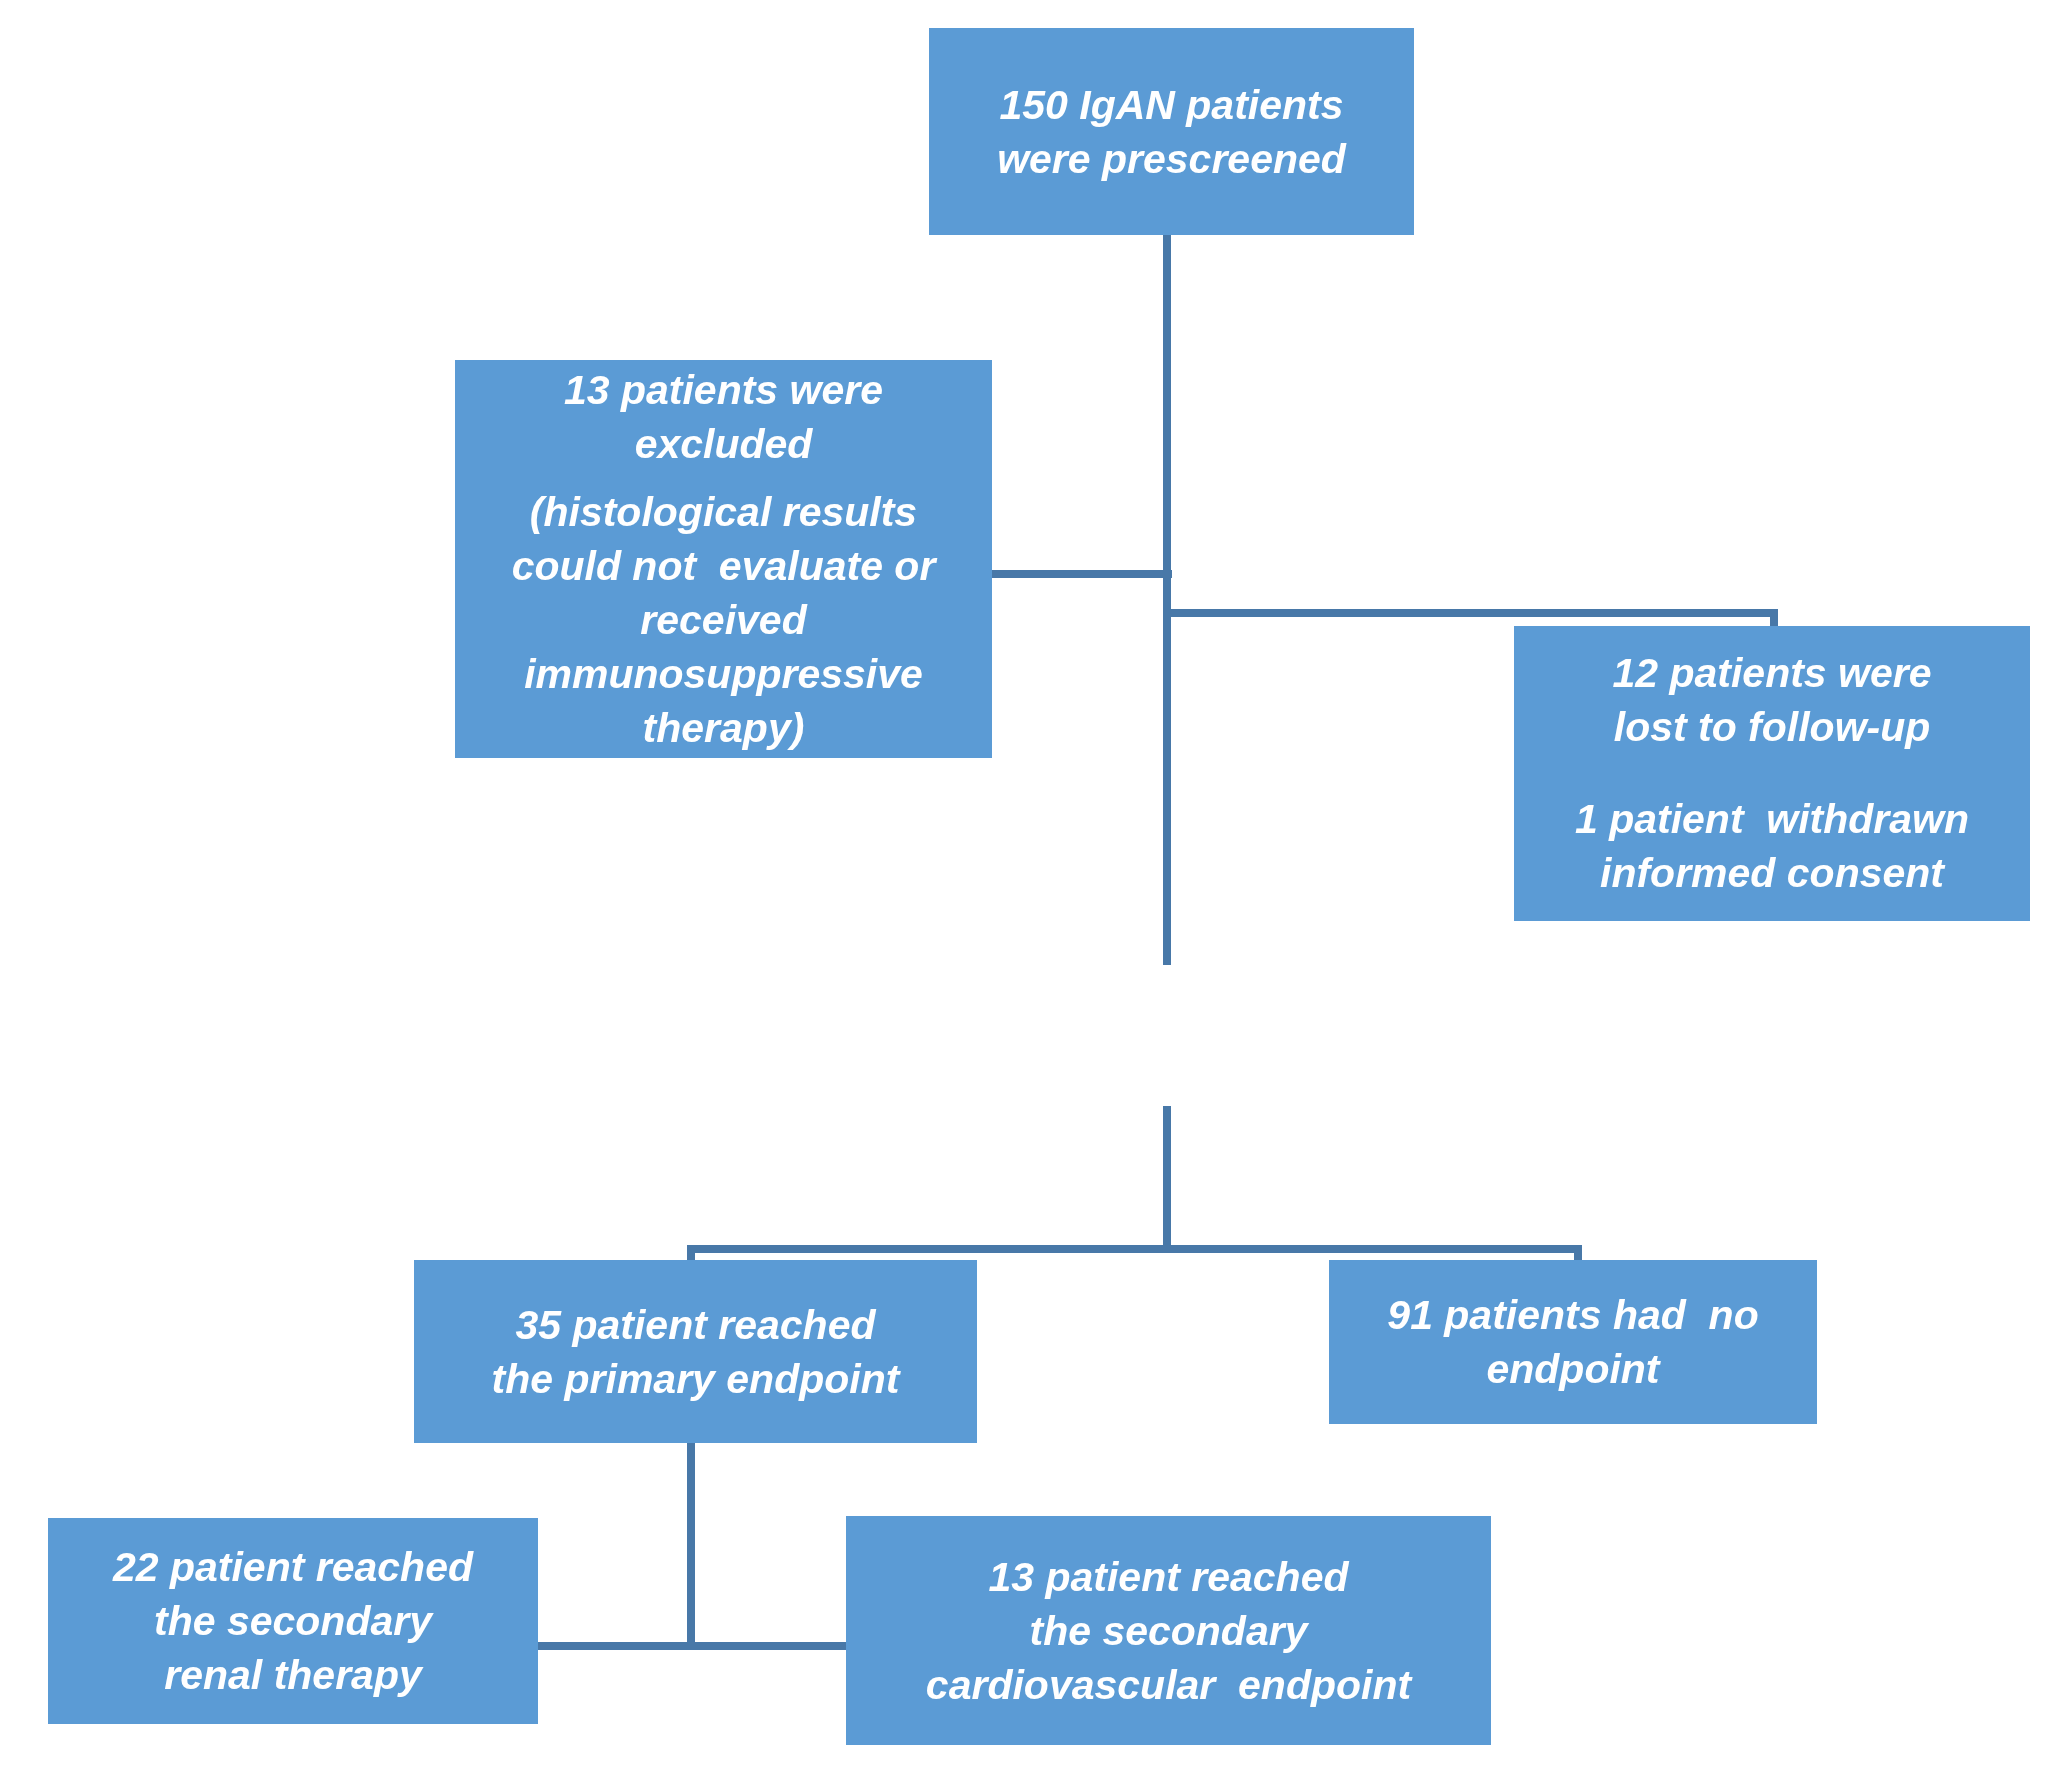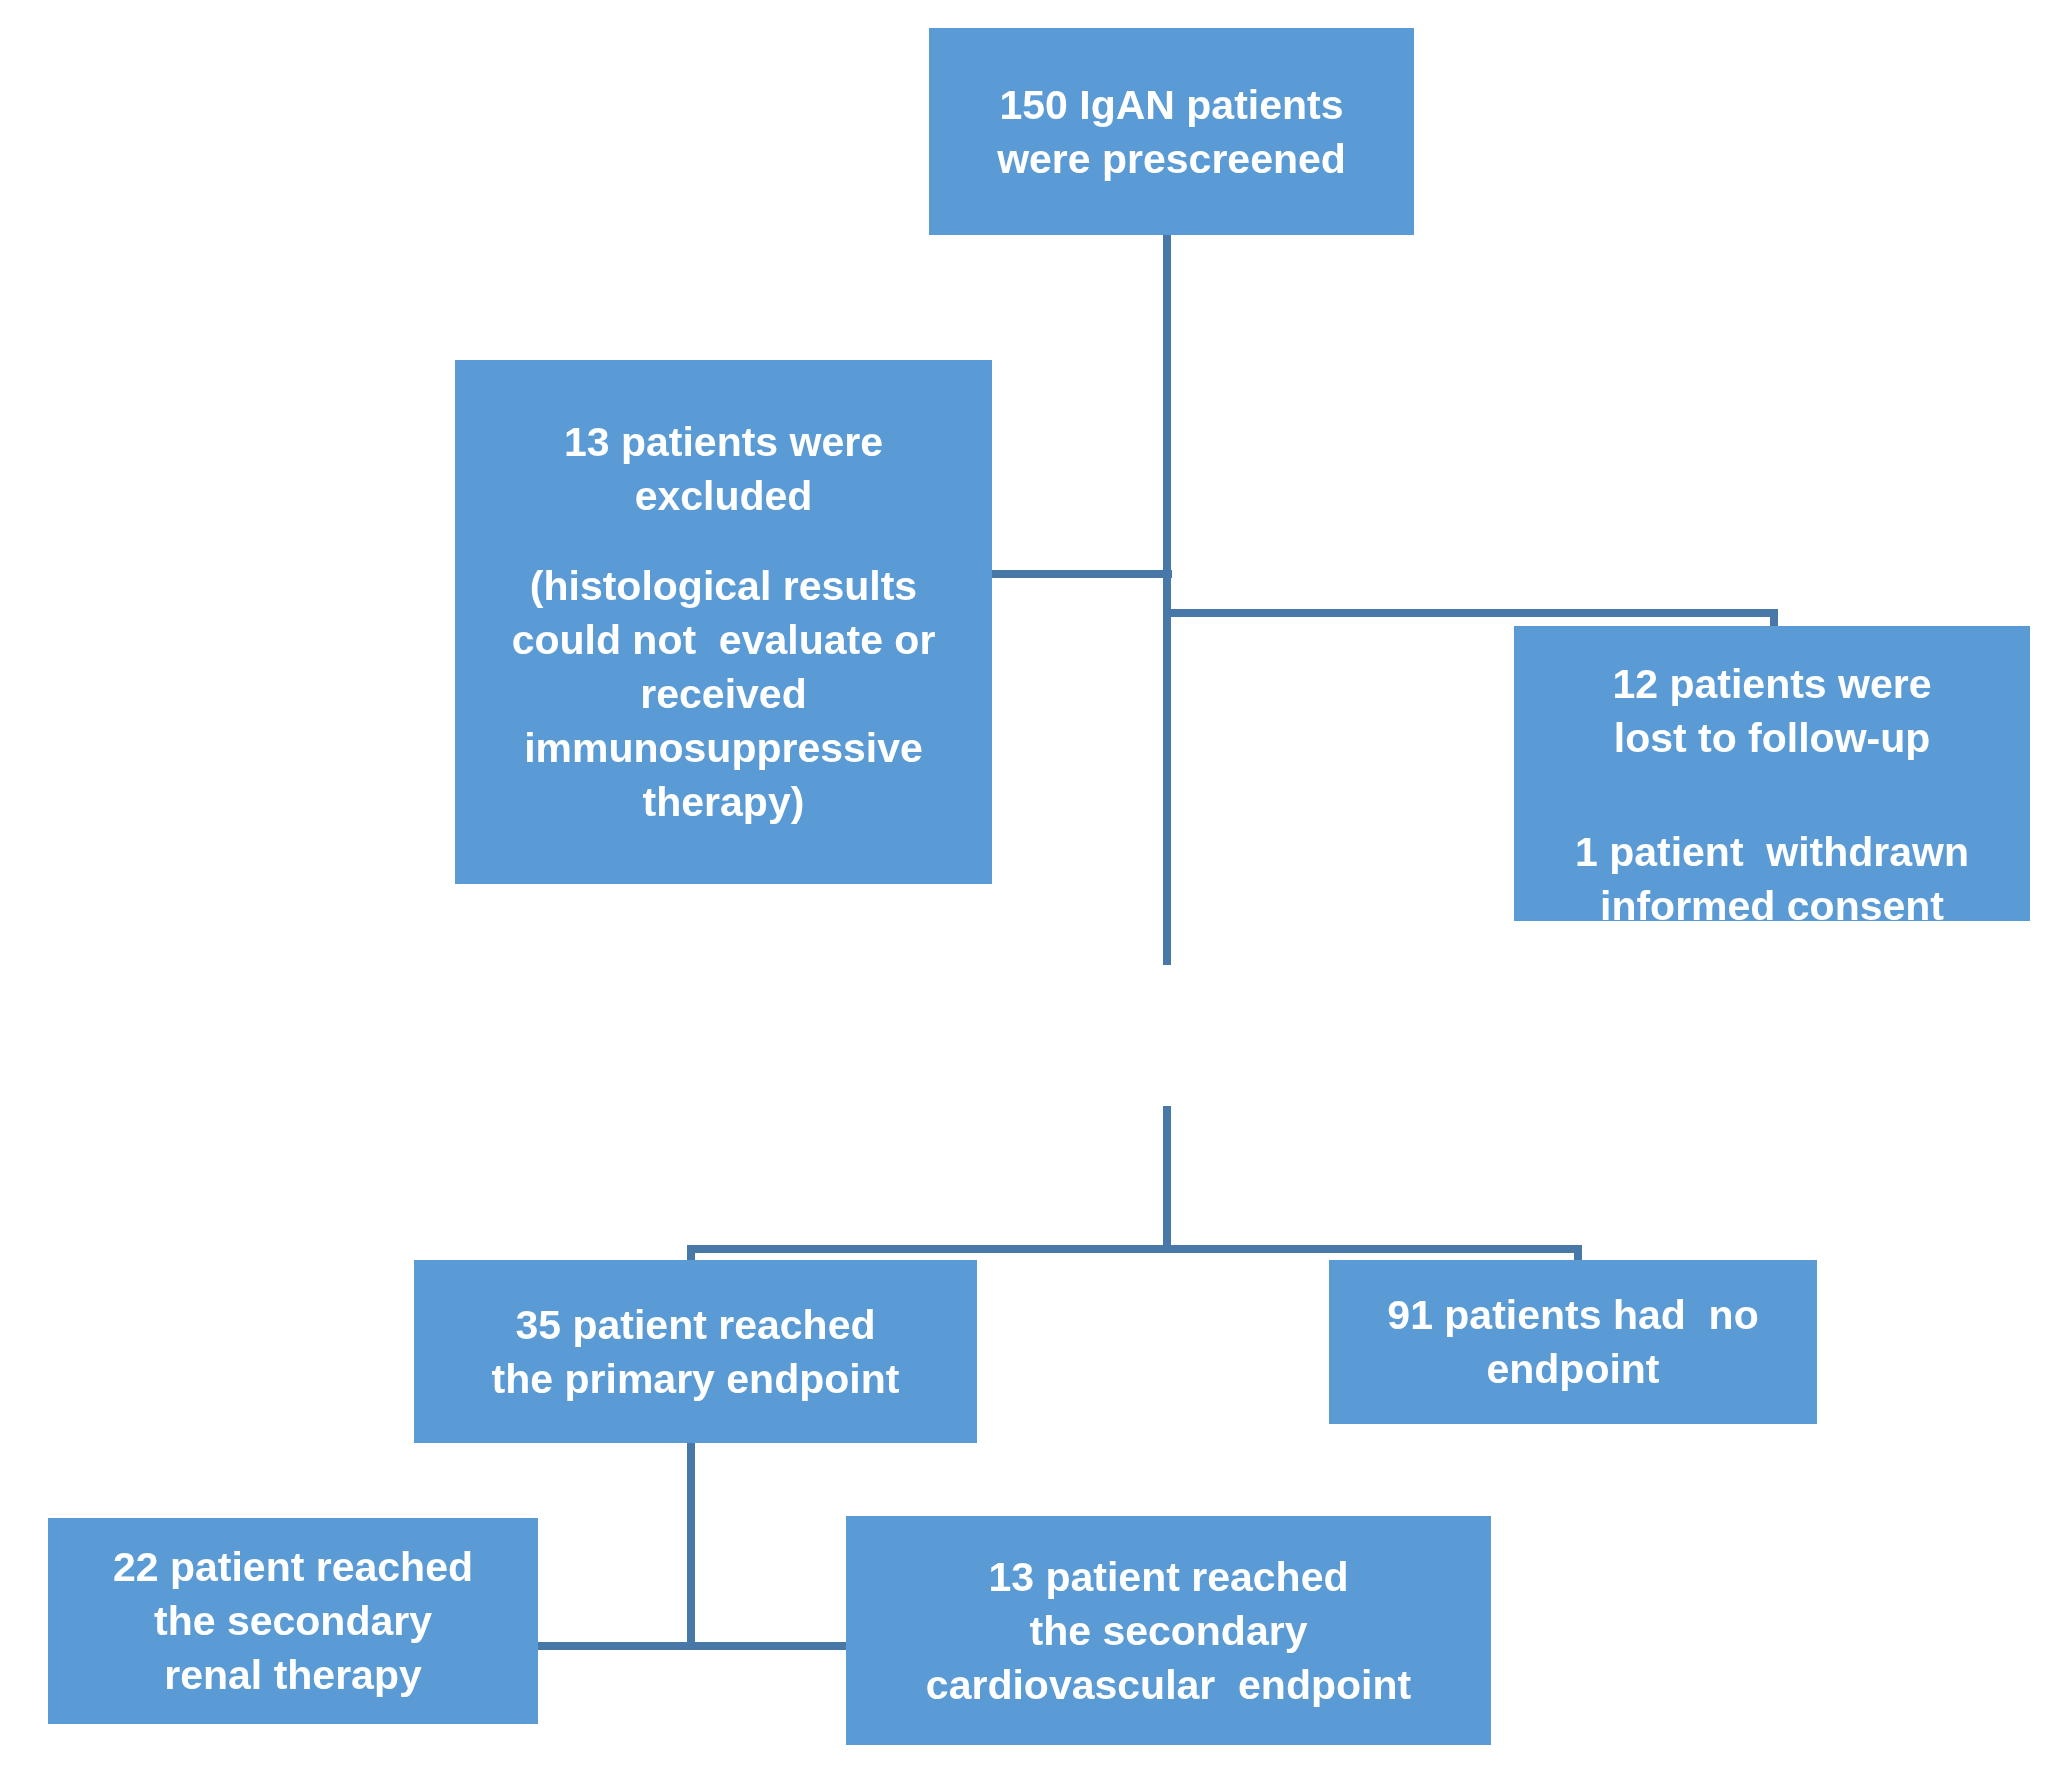--- a/index.html
+++ b/index.html
@@ -23,27 +23,27 @@
     font-weight:bold;
     font-size:41px;
     line-height:54px;
     display:flex;
     flex-direction:column;
     align-items:center;
     justify-content:center;
     text-align:center;
     box-sizing:border-box;
   }
-  .para{margin:18px 0;}
+  .para{margin:7px 0;font-style:italic;}
   .line{white-space:pre;}
   .conn{position:absolute;background:var(--connector);}
 
   
   #box-prescreened {left:929px;  top:28px;   width:485px; height:207px;}
-  #box-excluded    {left:455px;  top:360px;  width:537px; height:524px;}
+  #box-excluded    {left:455px;  top:360px;  width:537px; height:398px;}
   #box-lost        {left:1514px; top:626px;  width:516px; height:295px; justify-content:flex-start; padding-top:13px;gap:24px;}
   #box-selected    {left:938px; top:963px; width:458px; height:143px;}
   #box-primary     {left:414px;  top:1260px; width:563px; height:183px;}
   #box-no-endpoint {left:1329px; top:1260px; width:488px; height:164px;}
   #box-renal       {left:48px;   top:1518px; width:490px; height:206px;}
   #box-cardio      {left:846px;  top:1516px; width:645px; height:229px;}
 
   
   #conn-top-vertical      {left:1163px; top:233px;  width:8.4px;   height:732px;}
   #conn-excluded-h        {left:988px; top:570px;  width:184px; height:8.4px;}

